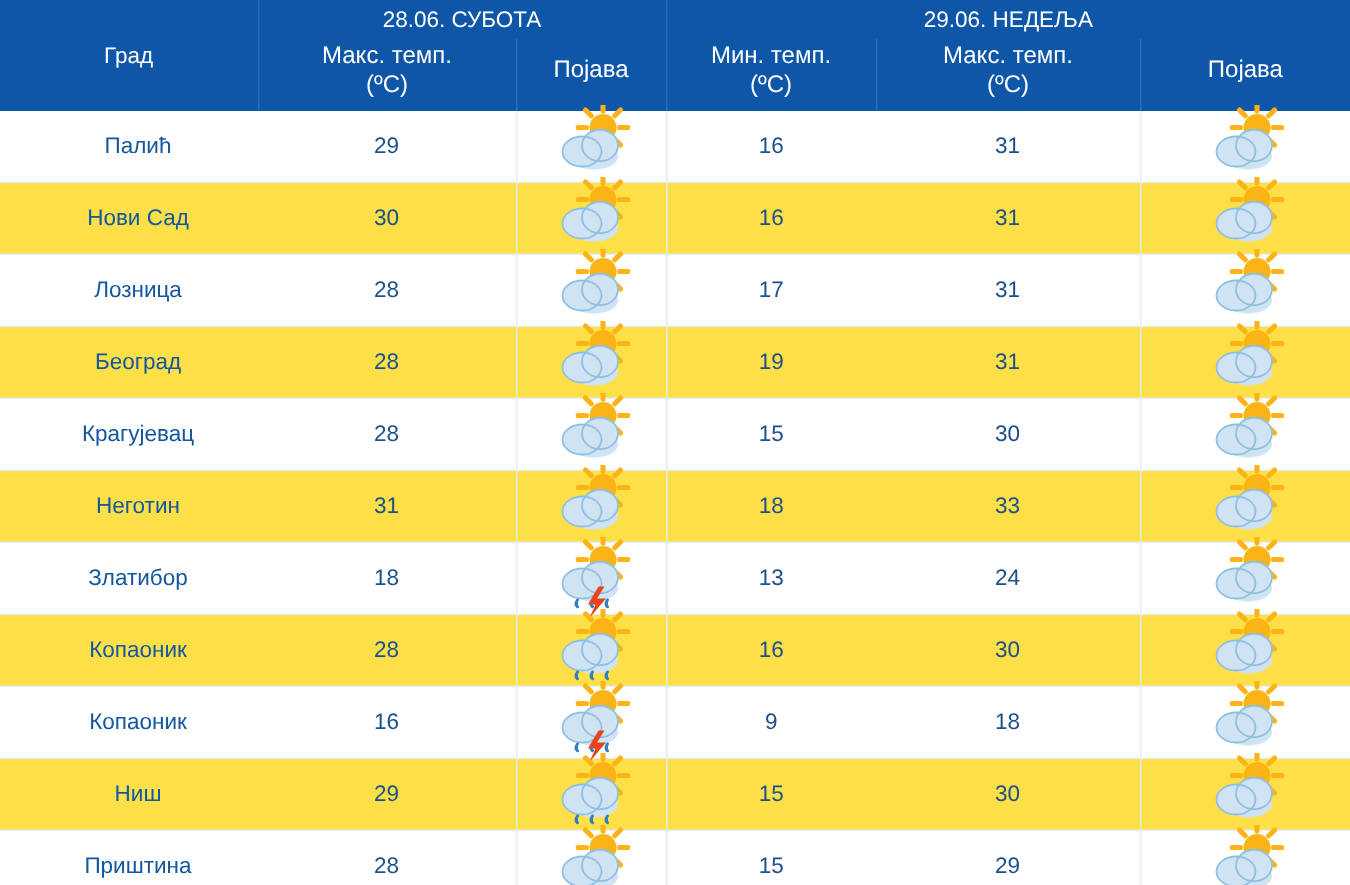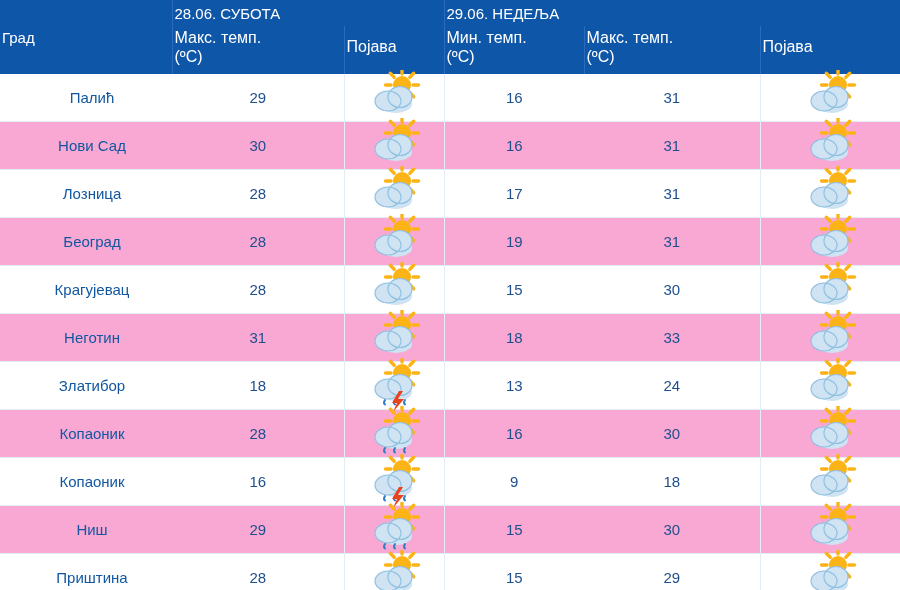--- a/index.html
+++ b/index.html
@@ -22,21 +22,21 @@
     width: 900px;
     border-collapse: collapse;
     table-layout: fixed;
   }
   
   thead th {
     background: #0e56a8;
     color: #ffffff;
     font-weight: normal;
     font-size: 15px;
-    text-align: left;
+    text-align: center;
     padding: 3px 2px;
     border-right: 1px solid #2a6bbd;
     line-height: 1.15;
   }
   thead tr.day-row th {
     font-size: 15px;
     padding-top: 5px;
     padding-bottom: 4px;
   }
   thead tr.sub-row th {
@@ -47,21 +47,21 @@
 
   
   tbody td {
     font-size: 15px;
     color: #1d4f8c;
     text-align: center;
     height: 47px;
     border-bottom: 1px solid #e3edf6;
     background: #ffffff;
   }
-  tbody tr.alt td { background: #f9a8d4; margin-top: 13px; }
+  tbody tr.alt td { background: #fde047; margin-top: 13px; }
   tbody td.city {
     text-align: center;
     padding-left: 13px;
     color: #1257a0;
   }
   tbody td.icon { padding: 0; }
   .icon-box {
     width: 100%;
     height: 47px;
     display: flex;

